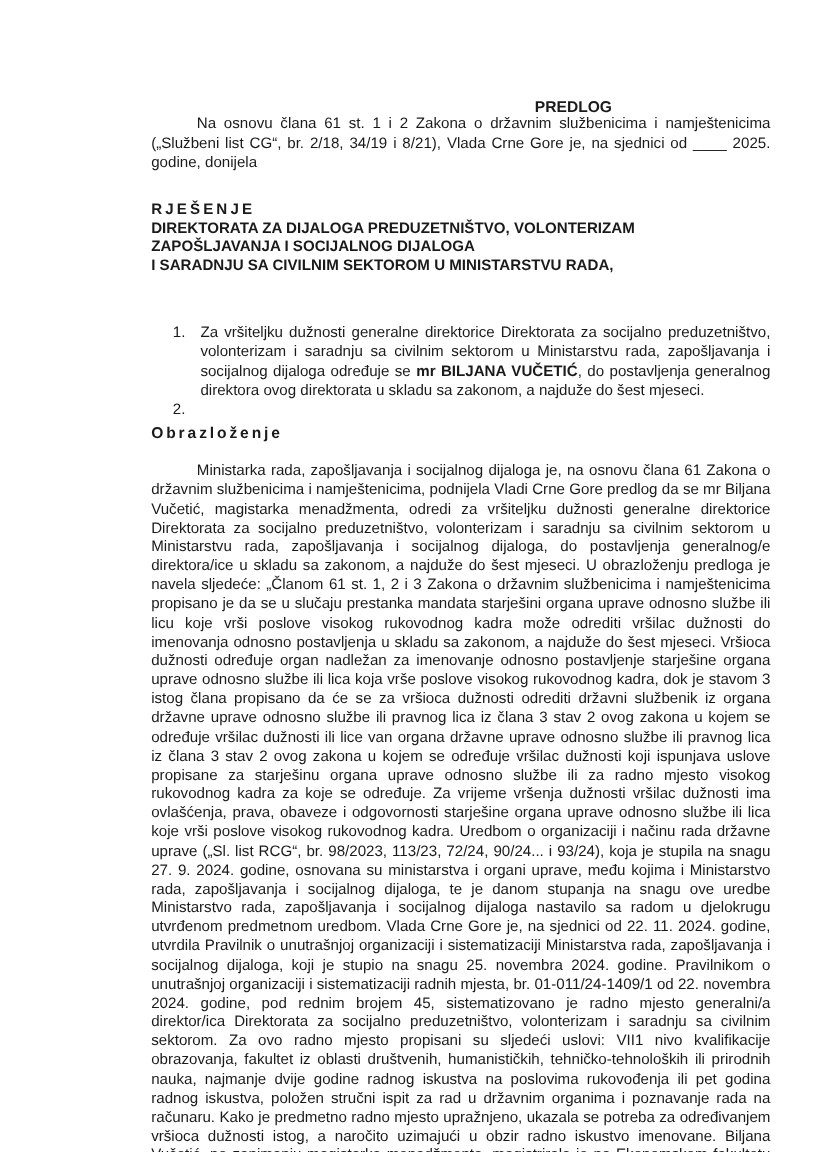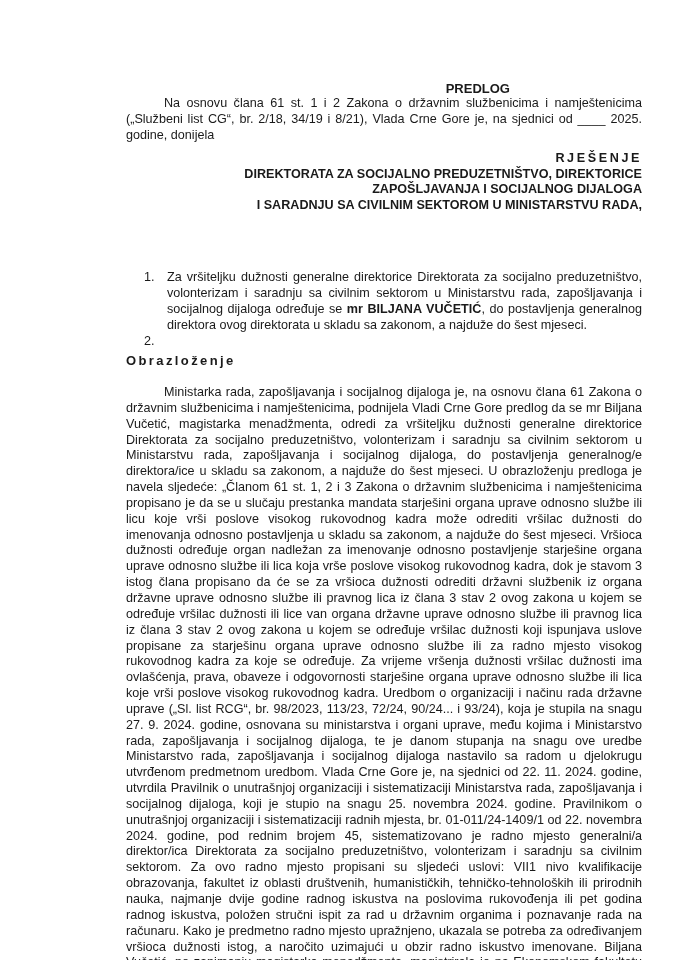--- a/index.html
+++ b/index.html
@@ -12,22 +12,22 @@
   .predlog {
     position: absolute; top: 81px; right: 80px;
     font-weight: bold; font-size: 13px;
   }
   .intro {
     position: absolute; left: 82px; top: 96px; width: 516px;
     text-align: justify; margin: 0;
   }
   .intro .indent { display: inline-block; width: 38px; }
   .title-block {
-    position: absolute; left: 82px; top: 151px; width: 516px;
-    text-align: right; font-weight: bold; margin: 0; line-height: 15.6px;
+    position: absolute; left: 82px; top: 167px; width: 516px;
+    text-align: left; font-weight: bold; margin: 0; line-height: 15.6px;
   }
   .title-block .heading { letter-spacing: 2.6px; }
   .disposition {
     position: absolute; left: 100px; top: 270px; width: 498px;
     margin: 0; padding: 0; list-style: none;
   }
   .disposition li { position: relative; padding-left: 23px; text-align: justify; }
   .disposition li .num { position: absolute; left: 0; top: 0; }
   .obraz-title {
     position: absolute; left: 82px; top: 353px; width: 516px;
@@ -44,21 +44,21 @@
 <body>
 
 <div class="page">
 
   <div class="predlog">PREDLOG</div>
 
   <p class="intro"><span class="indent"></span><span>Na osnovu člana 61 st. 1 i 2 Zakona o državnim službenicima i namještenicima („Službeni list CG“, br. 2/18, 34/19 i 8/21), Vlada Crne Gore je, na sjednici od ____ 2025. godine, donijela</span></p>
 
   <div class="title-block">
     <div class="heading">RJEŠENJE</div>
-    <div>DIREKTORATA ZA SOCIJALNO PREDUZETNIŠTVO, DIREKTORICE</div>
+    <div>DIREKTORATA ZA DIJALOGA PREDUZETNIŠTVO, VOLONTERIZAM</div>
     <div>ZAPOŠLJAVANJA I SOCIJALNOG DIJALOGA</div>
     <div>I SARADNJU SA CIVILNIM SEKTOROM U MINISTARSTVU RADA,</div>
   </div>
 
   <ol class="disposition">
     <li>
       <span class="num">1.</span>
       <span>Za vršiteljku dužnosti generalne direktorice Direktorata za socijalno preduzetništvo, volonterizam i saradnju sa civilnim sektorom u Ministarstvu rada, zapošljavanja i socijalnog dijaloga određuje se </span><b>mr BILJANA VUČETIĆ</b><span>, do postavljenja generalnog direktora ovog direktorata u skladu sa zakonom, a najduže do šest mjeseci.</span>
     </li>
     <li>

